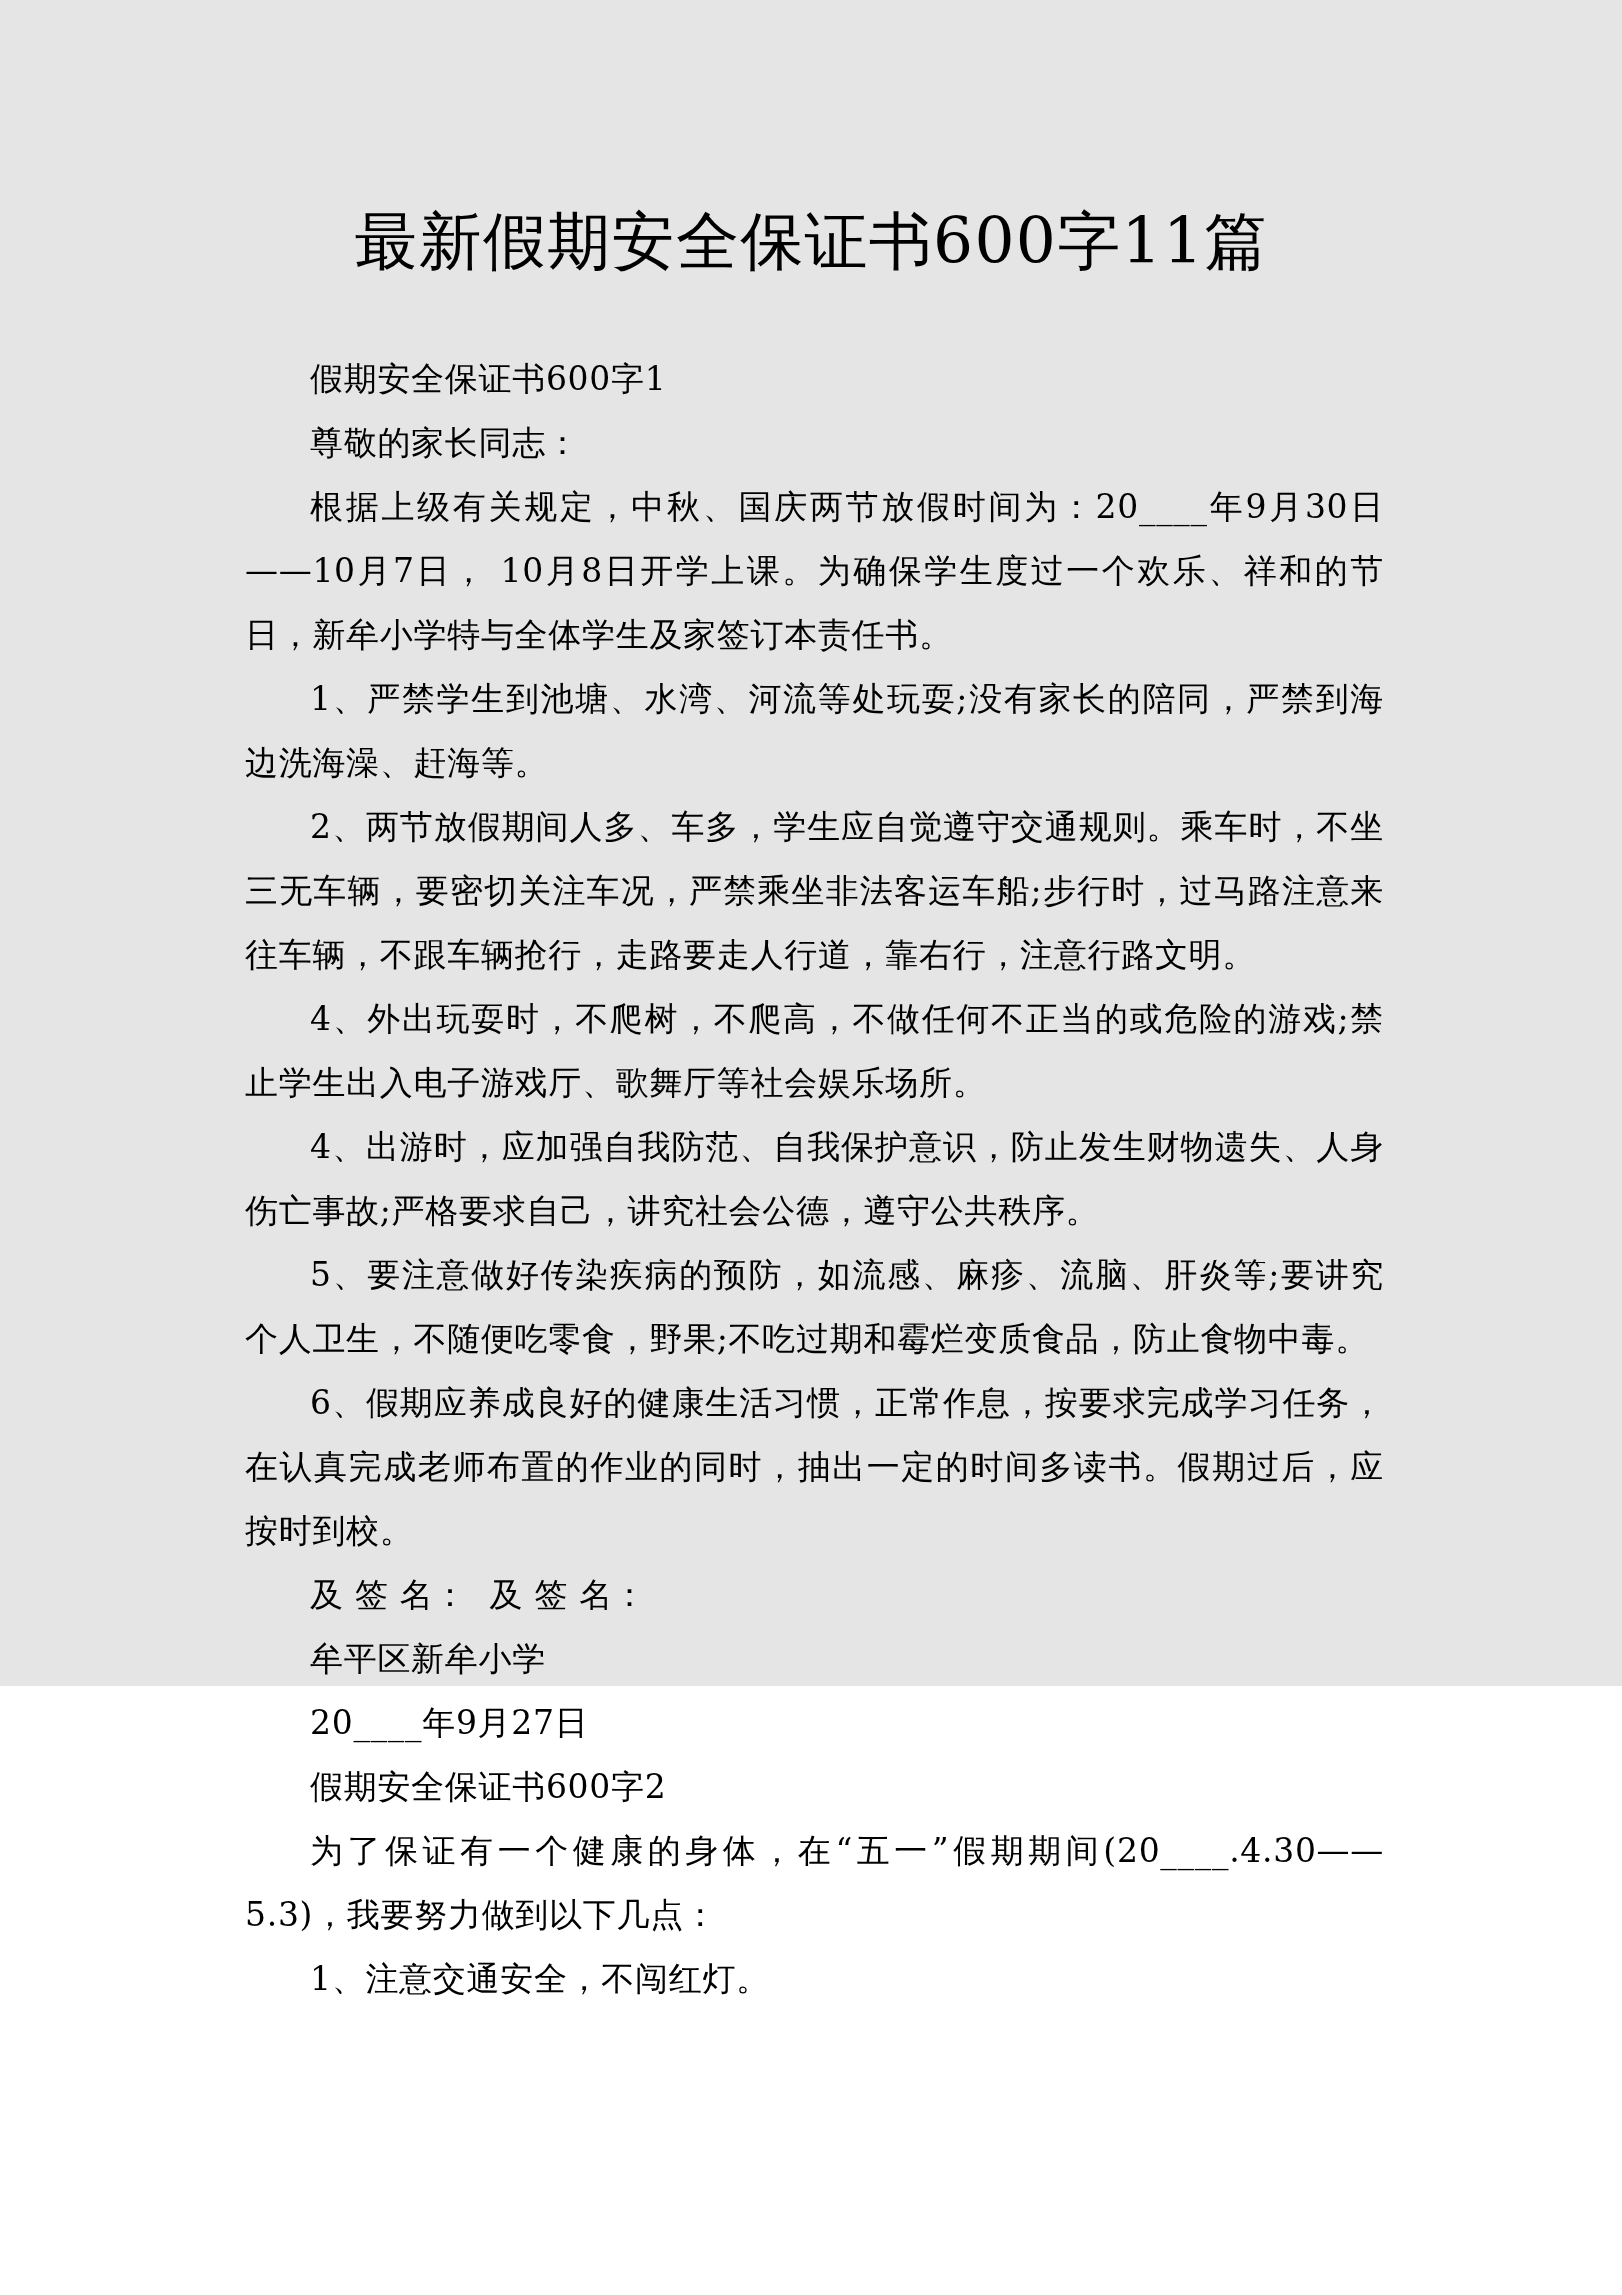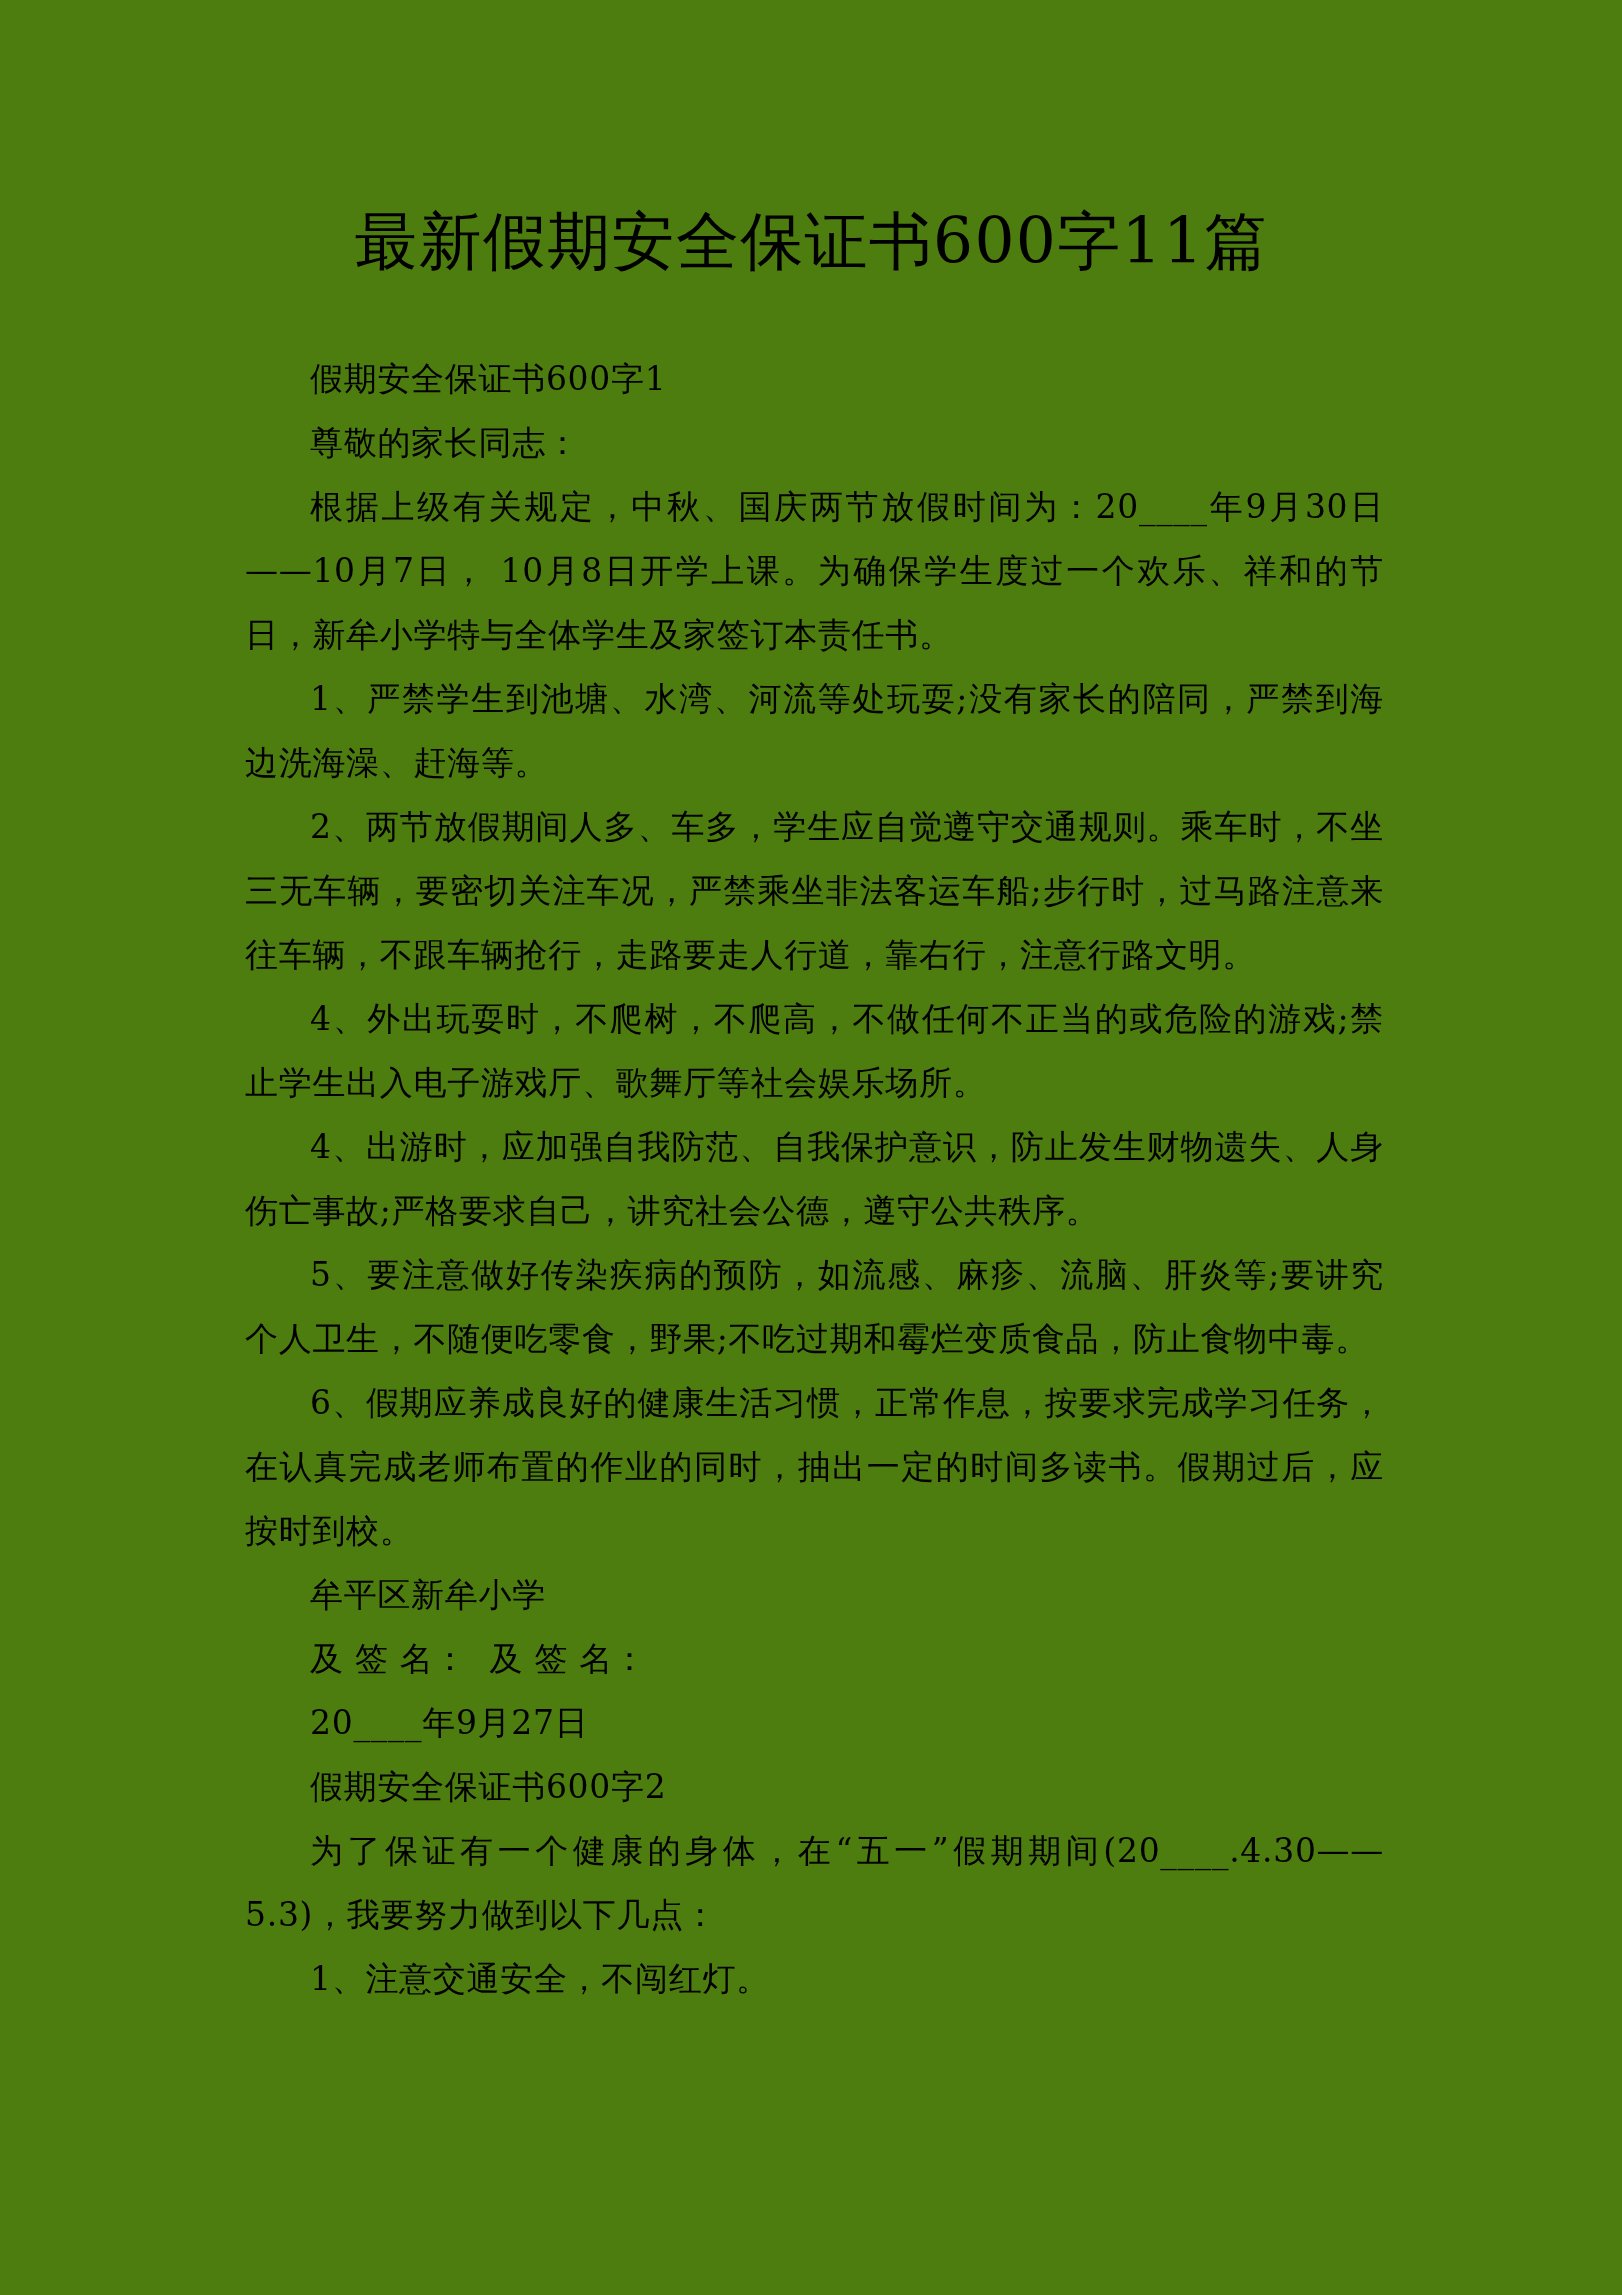--- a/index.html
+++ b/index.html
@@ -13,22 +13,22 @@
       position: relative;
       overflow: hidden;
       font-family: "DejaVu Serif", "Liberation Serif", serif;
       color: #000000;
     }
     .page {
       position: absolute;
       left: 0;
       top: 0;
       width: 1623px;
-      height: 2295px;
-      background: #4d7c0f;
+      height: 1686px;
+      background: #e5e5e5;
     }
     .title {
       position: absolute;
       left: 0;
       top: 196px;
       width: 1623px;
       text-align: center;
       font-size: 63px;
       line-height: 92px;
       letter-spacing: 1.3px;
@@ -59,21 +59,21 @@
   <div class="body-text">
     <p class="para">假期安全保证书600字1</p>
     <p class="para">尊敬的家长同志：</p>
     <p class="para">根据上级有关规定，中秋、国庆两节放假时间为：20____年9月30日——10月7日， 10月8日开学上课。为确保学生度过一个欢乐、祥和的节日，新牟小学特与全体学生及家签订本责任书。</p>
     <p class="para">1、严禁学生到池塘、水湾、河流等处玩耍;没有家长的陪同，严禁到海边洗海澡、赶海等。</p>
     <p class="para">2、两节放假期间人多、车多，学生应自觉遵守交通规则。乘车时，不坐三无车辆，要密切关注车况，严禁乘坐非法客运车船;步行时，过马路注意来往车辆，不跟车辆抢行，走路要走人行道，靠右行，注意行路文明。</p>
     <p class="para">4、外出玩耍时，不爬树，不爬高，不做任何不正当的或危险的游戏;禁止学生出入电子游戏厅、歌舞厅等社会娱乐场所。</p>
     <p class="para">4、出游时，应加强自我防范、自我保护意识，防止发生财物遗失、人身伤亡事故;严格要求自己，讲究社会公德，遵守公共秩序。</p>
     <p class="para">5、要注意做好传染疾病的预防，如流感、麻疹、流脑、肝炎等;要讲究个人卫生，不随便吃零食，野果;不吃过期和霉烂变质食品，防止食物中毒。</p>
     <p class="para">6、假期应养成良好的健康生活习惯，正常作息，按要求完成学习任务，在认真完成老师布置的作业的同时，抽出一定的时间多读书。假期过后，应按时到校。</p>
+    <p class="para" style="white-space: pre;">及 签 名：  及 签 名：</p>
     <p class="para">牟平区新牟小学</p>
-    <p class="para" style="white-space: pre;">及 签 名：  及 签 名：</p>
     <p class="para">20____年9月27日</p>
     <p class="para">假期安全保证书600字2</p>
     <p class="para">为了保证有一个健康的身体，在“五一”假期期间(20____.4.30——5.3)，我要努力做到以下几点：</p>
     <p class="para">1、注意交通安全，不闯红灯。</p>
   </div>
 </div>
 
 
 </body></html>

